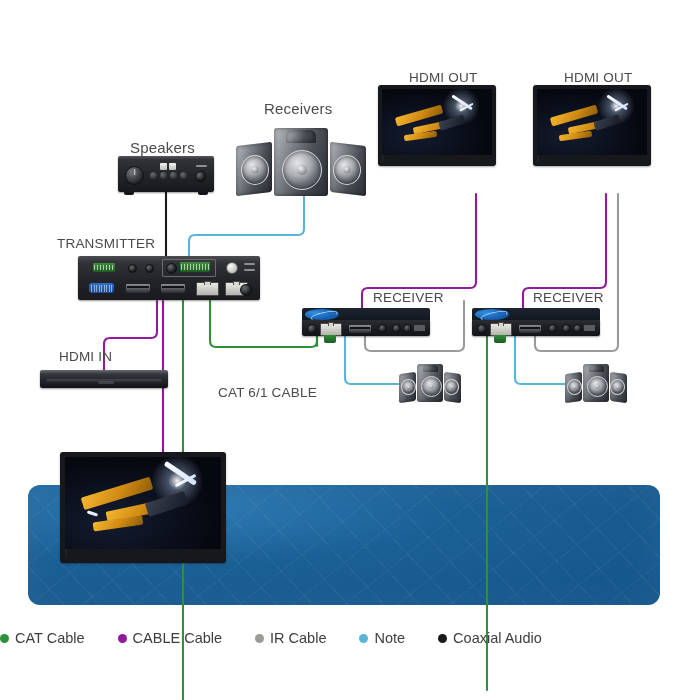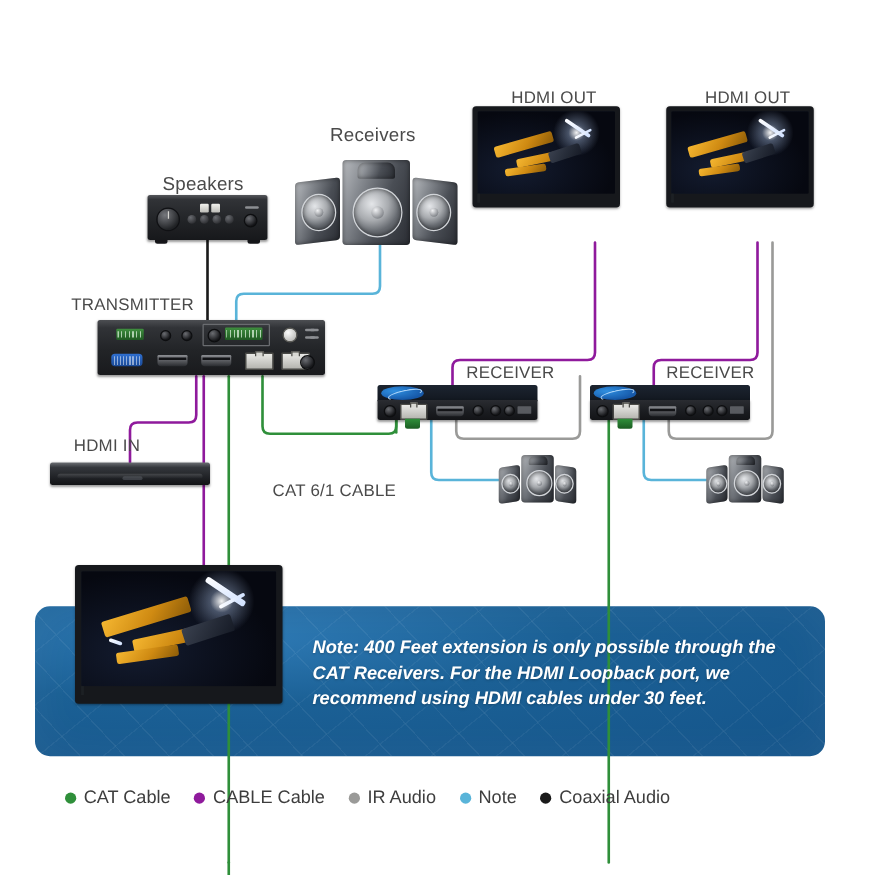--- a/index.html
+++ b/index.html
@@ -78,21 +78,21 @@
   .spk .cone:after{content:"";position:absolute;left:50%;top:50%;transform:translate(-50%,-50%);
     width:26%;height:26%;border-radius:50%;background:radial-gradient(circle at 35% 30%,#f0f1f3,#5d6167);}
   
   #br{left:40px;top:370px;width:128px;height:18px;border-radius:2px;
     background:linear-gradient(180deg,#6a6d72 0%,#34373c 22%,#1e2024 70%,#121316 100%);
     box-shadow:0 1px 2px rgba(0,0,0,.4);}
   #br:after{content:"";position:absolute;left:6px;right:6px;top:9px;height:4px;border-radius:2px;
     background:linear-gradient(180deg,rgba(255,255,255,.14),rgba(255,255,255,0));}
   #br .disc{position:absolute;left:58px;top:11px;width:16px;height:3px;border-radius:2px;background:#3d4046;}
   
-  #legend{position:absolute;left:0;top:630px;width:588px;display:flex;justify-content:center;align-items:center;gap:19px;}
+  #legend{position:absolute;left:0;top:630px;width:588px;display:flex;align-items:center;gap:33px;}
   .lg{display:flex;align-items:center;gap:6px;}
   .lgdot{width:9px;height:9px;border-radius:50%;}
   .lgtx{font-size:14.5px;color:#3d3d3d;}
 </style>
 </head>
 <body>
 
 <div id="stage">
 
   <div id="banner"></div>
@@ -274,34 +274,33 @@
         <div class="shard" style="left:18%;top:67%;width:32%;height:10%;transform:rotate(-8deg);"></div>
         <div class="shard d" style="left:52%;top:44%;width:26%;height:15%;transform:rotate(-18deg);"></div>
         <div class="shard l" style="left:62%;top:15%;width:24%;height:5%;transform:rotate(34deg);"></div>
         <div class="shard l" style="left:70%;top:24%;width:15%;height:3%;transform:rotate(-28deg);"></div>
         <div class="shard l" style="left:14%;top:60%;width:7%;height:3%;transform:rotate(18deg);"></div>
       </div>
       <div class="foot" style="width:156px;height:8px;"></div>
     </div>
   </div>
 
-  <div id="note">Note: 400 Feet extension is only possible through the CAT Receivers. For the HDMI Loopback port, we recommend using HDMI cables under 30 feet.</div>
 
   <div id="legend">
     <div class="lg">
       <span class="lgdot" style="background: rgb(47, 143, 58);"></span>
       <span class="lgtx">CAT Cable</span>
     </div>
     <div class="lg">
       <span class="lgdot" style="background: rgb(143, 26, 156);"></span>
       <span class="lgtx">CABLE Cable</span>
     </div>
     <div class="lg">
       <span class="lgdot" style="background: rgb(154, 154, 152);"></span>
-      <span class="lgtx">IR Audio</span>
+      <span class="lgtx">IR Cable</span>
     </div>
     <div class="lg">
       <span class="lgdot" style="background: rgb(89, 180, 217);"></span>
       <span class="lgtx">Note</span>
     </div>
     <div class="lg">
       <span class="lgdot" style="background: rgb(26, 26, 26);"></span>
       <span class="lgtx">Coaxial Audio</span>
     </div>
   </div>

